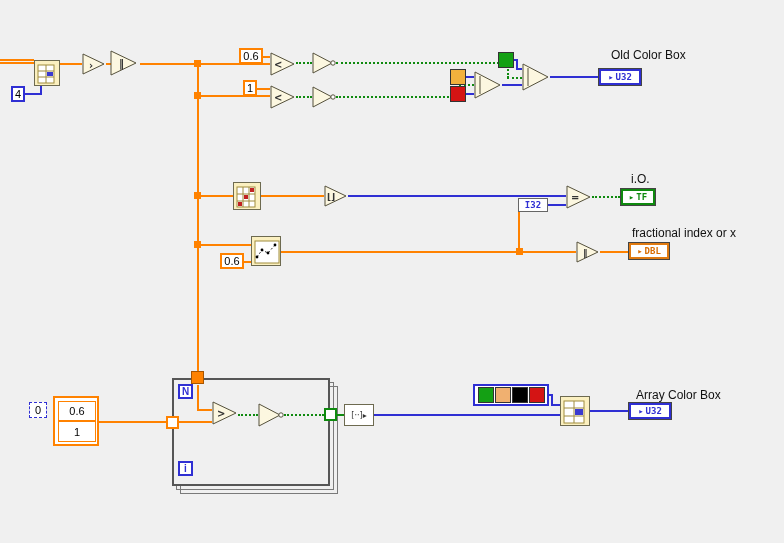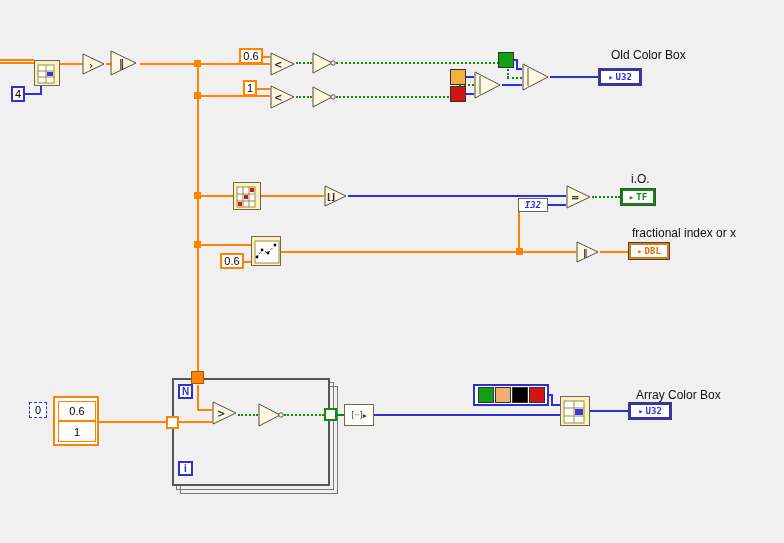--- a/index.html
+++ b/index.html
@@ -96,21 +96,21 @@
   <div class="w gv" style="left:459px;top:85px;height:12px;"></div>
   <div class="w gh" style="left:459px;top:84px;width:15px;"></div>
   <div class="w gh" style="left:592px;top:196px;width:28px;"></div>
 
   <div class="w jdot" style="left:194px;top:60px;"></div>
   <div class="w jdot" style="left:194px;top:92px;"></div>
   <div class="w jdot" style="left:194px;top:192px;"></div>
   <div class="w jdot" style="left:194px;top:241px;"></div>
   <div class="w jdot" style="left:516px;top:248px;"></div>
 
-  <div class="coerce" style="left:518px;top:198px;width:30px;height:14px;font-style:italic;">I32</div>
+  <div class="coerce" style="left:518px;top:198px;width:30px;height:14px;">I32</div>
 
   <div class="iconnode" style="left:34px;top:60px;width:26px;height:26px;">
     <svg width="26" height="26">
       <g stroke="#a08c3c" fill="none">
         <rect x="3" y="4" width="16" height="18" fill="#ffffff"></rect>
         <line x1="11" y1="4" x2="11" y2="22"></line>
         <line x1="3" y1="10" x2="19" y2="10"></line>
         <line x1="3" y1="16" x2="19" y2="16"></line>
       </g>
       <rect x="12" y="11" width="6" height="4" fill="#3a3ad0"></rect>

